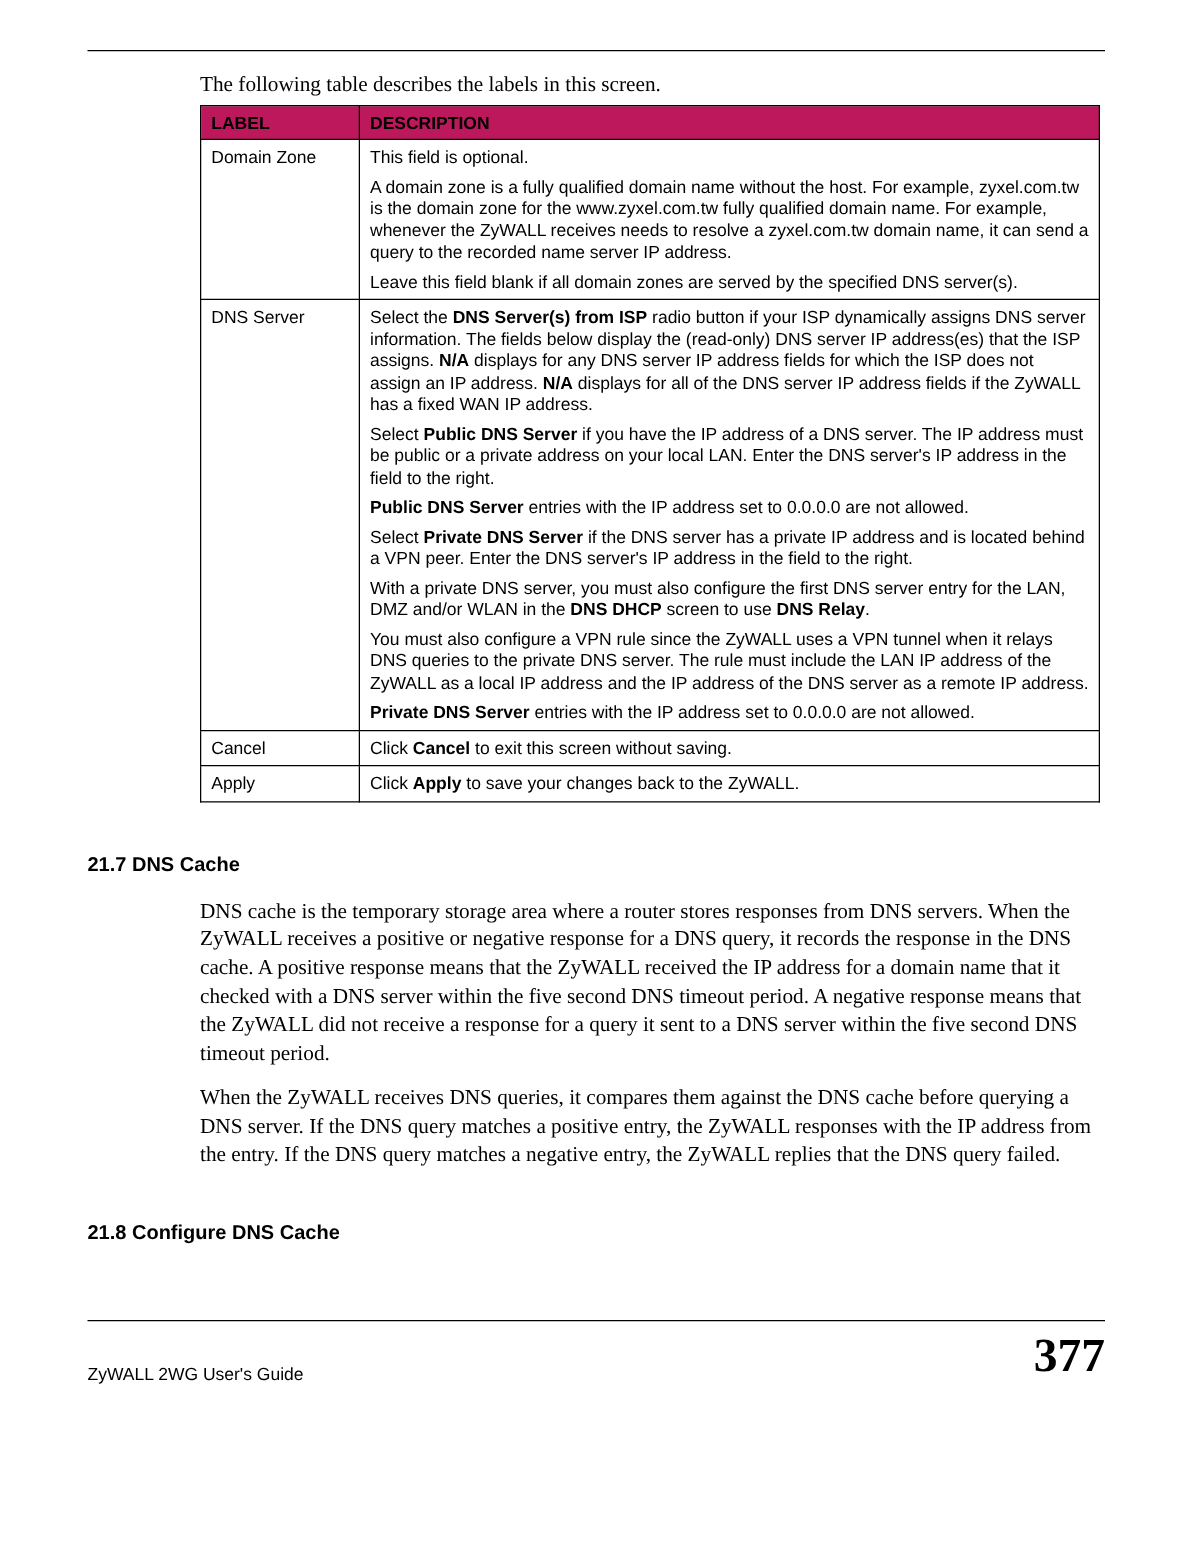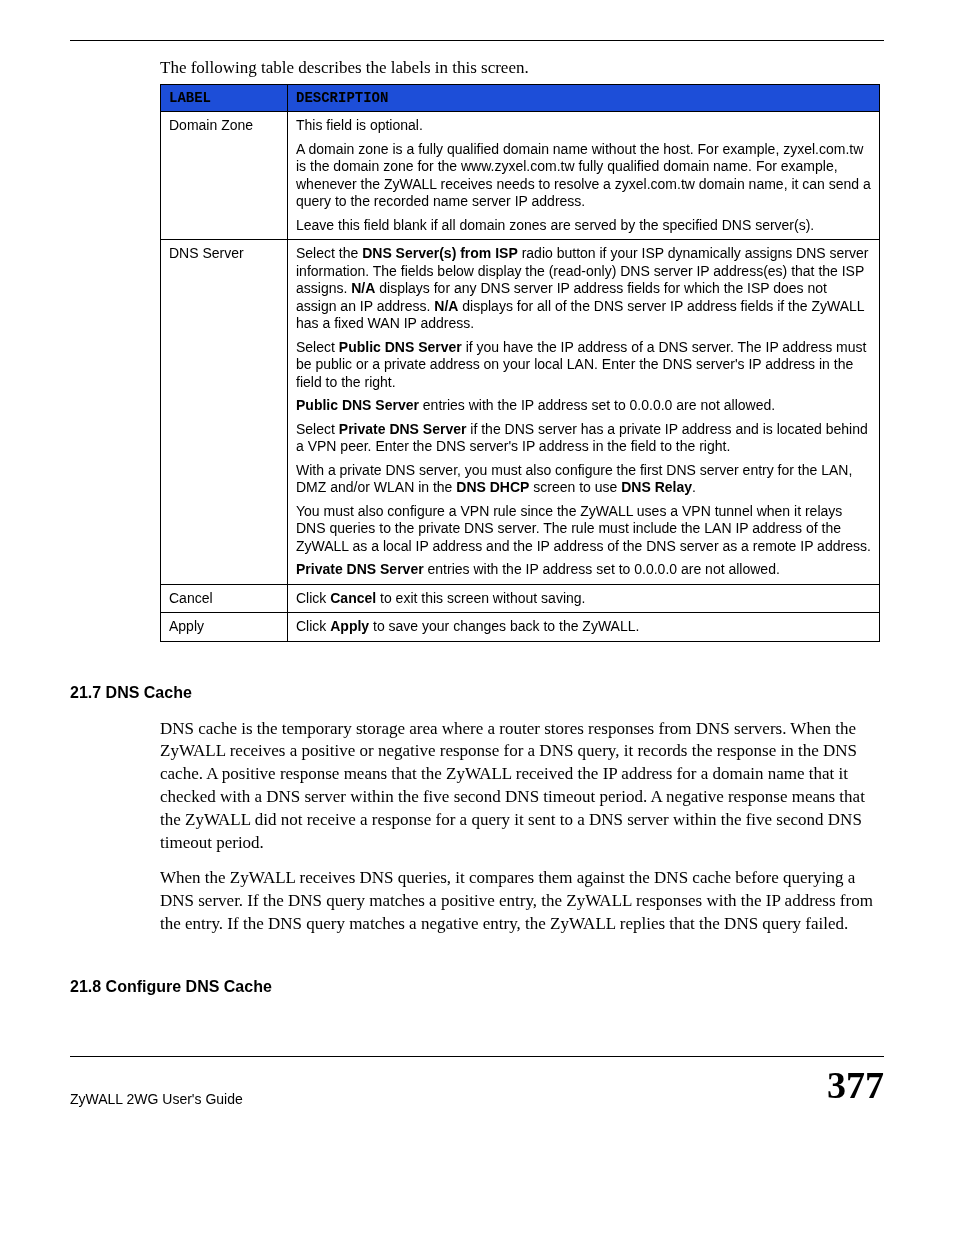--- a/index.html
+++ b/index.html
@@ -46,22 +46,21 @@
     font-size: 14px;
   }
   table.param th, table.param td {
     border: 1.5px solid #000;
     padding: 5px 8px;
     vertical-align: top;
     text-align: left;
   }
   table.param th {
     font-weight: bold;
-    background: #1d4ed8;
-    font-family: Liberation Mono, monospace;
+    background: #be185d;
   }
   table.param td p {
     margin: 0 0 6px 0;
     line-height: 1.25;
   }
   table.param td p:last-child { margin-bottom: 0; }
   h2.section {
     font-family: Arial, Helvetica, sans-serif;
     font-weight: bold;
     font-size: 16px;

